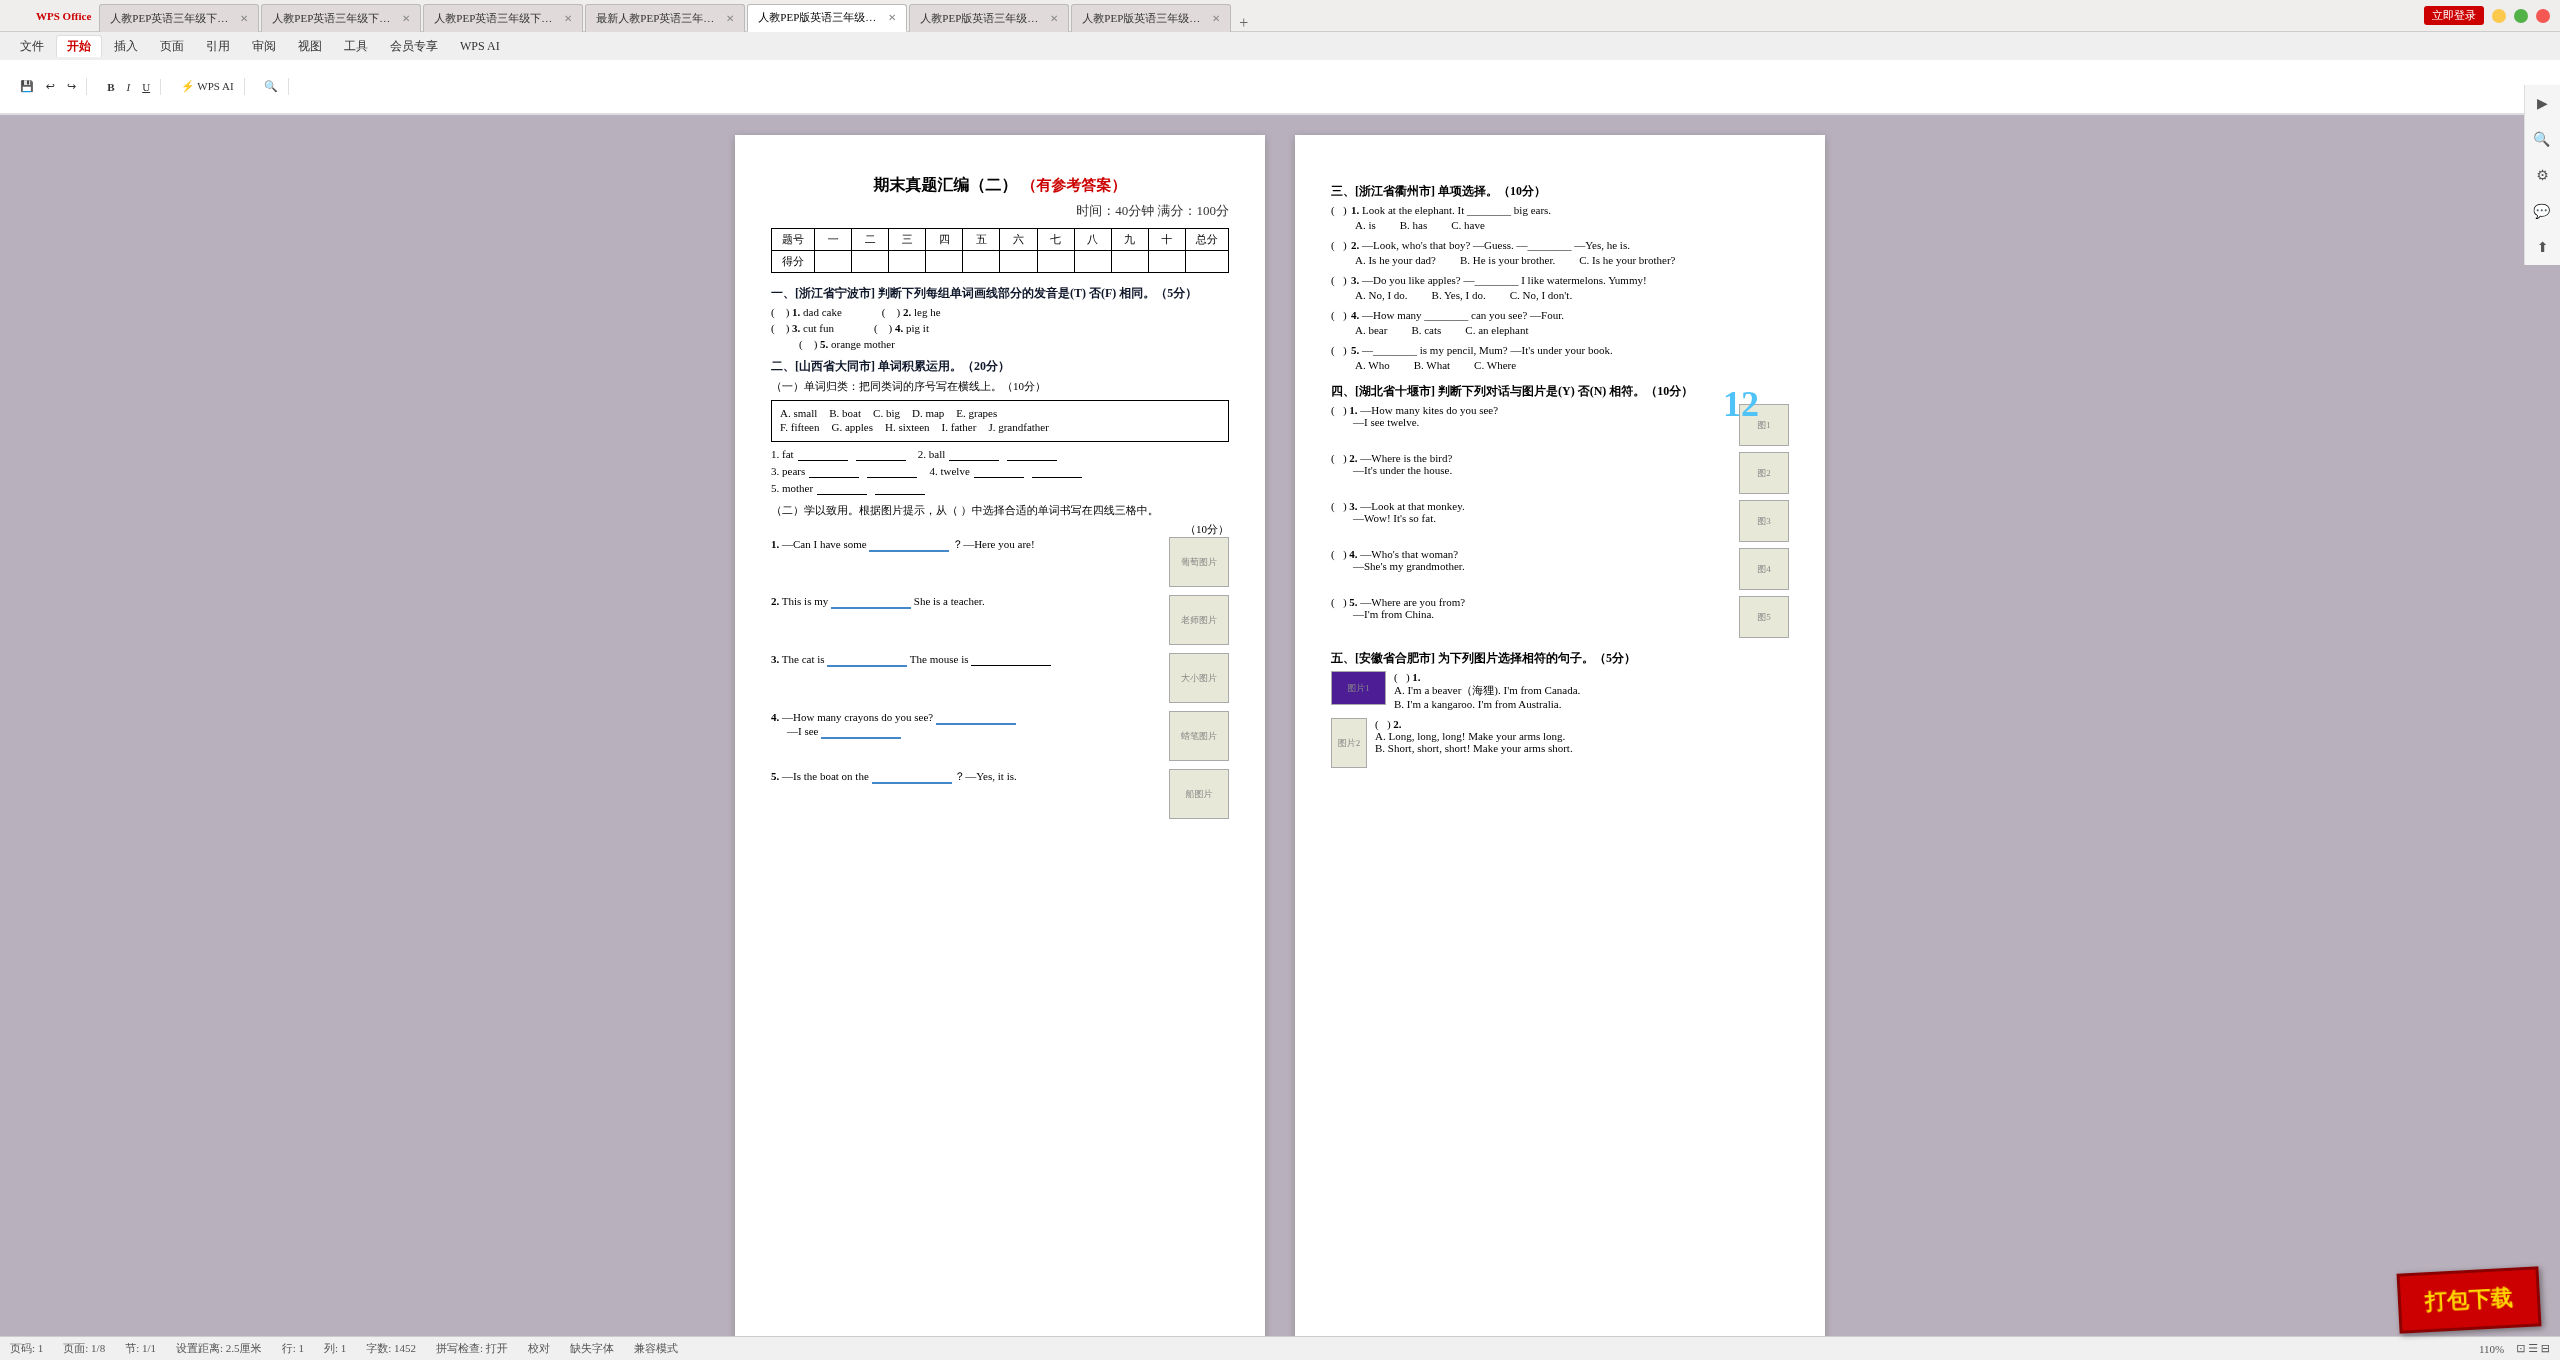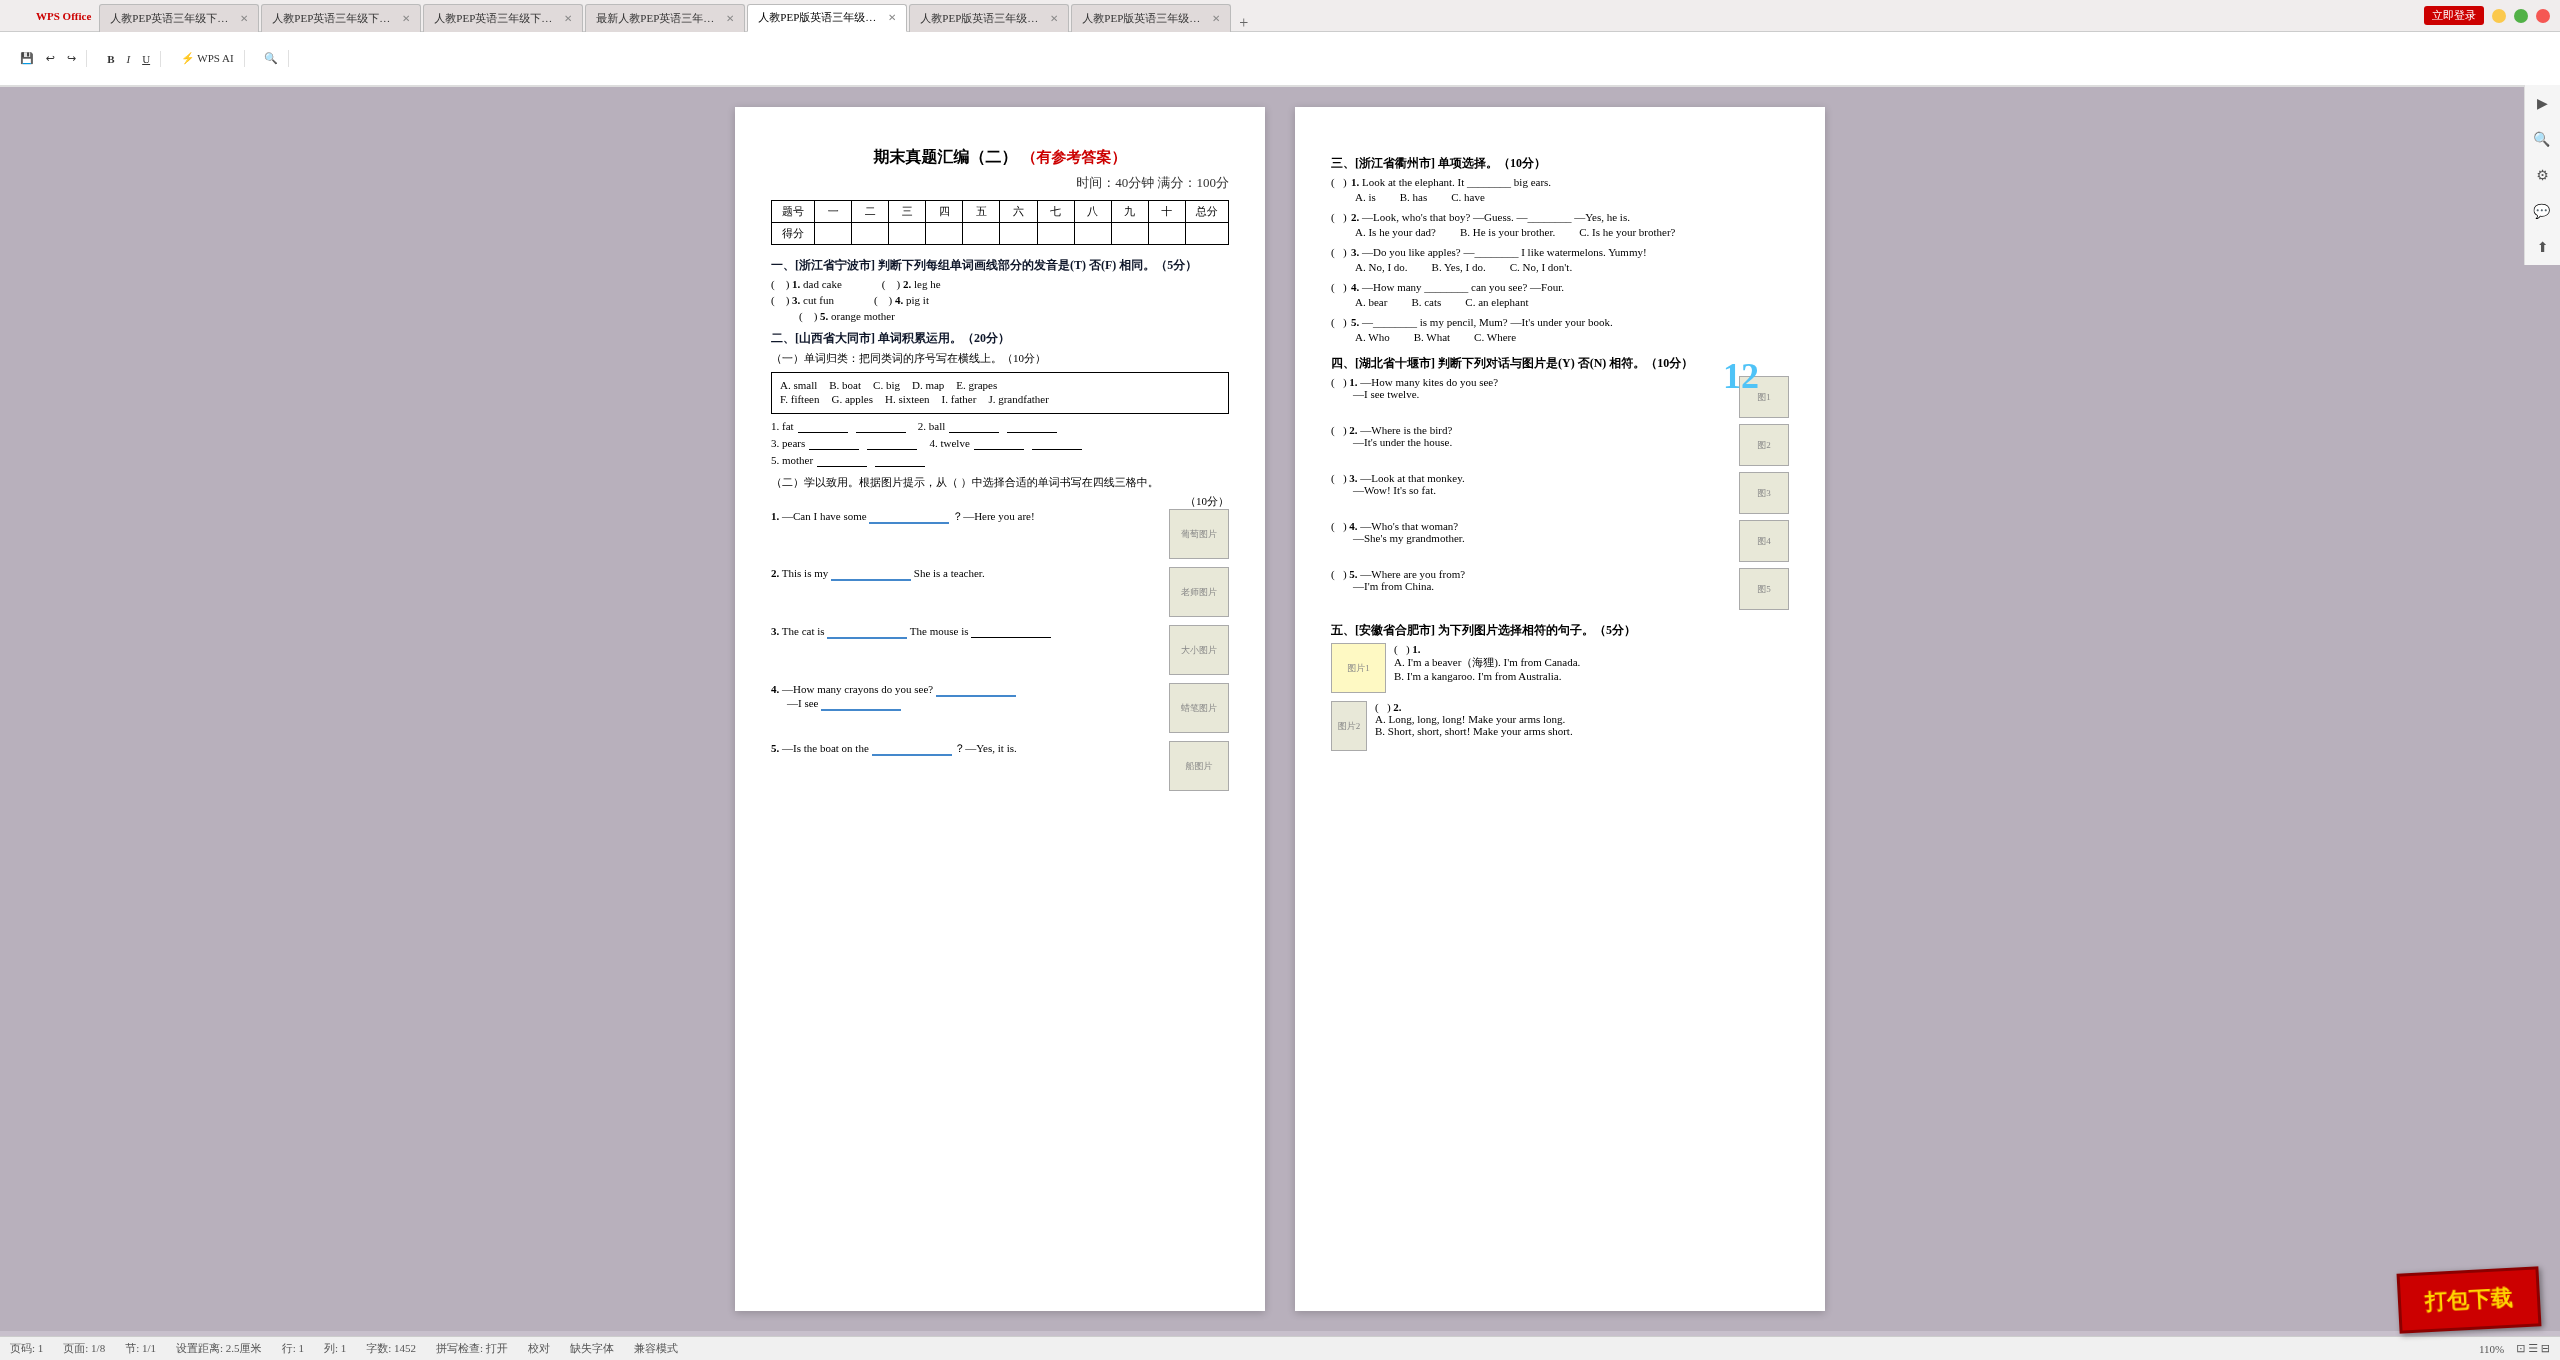--- a/index.html
+++ b/index.html
@@ -361,20 +361,32 @@
     </div>
   <div class="topbar-right">
     <span class="login-btn">立即登录</span>
     <span class="win-btn btn-min"></span>
     <span class="win-btn btn-max"></span>
     <span class="win-btn btn-close"></span>
   </div>
 </div>
 
 <div class="ribbon">
+  <div class="ribbon-tabs" id="ribbon-tabs">
+      <div class="ribbon-tab">文件</div>
+      <div class="ribbon-tab active">开始</div>
+      <div class="ribbon-tab">插入</div>
+      <div class="ribbon-tab">页面</div>
+      <div class="ribbon-tab">引用</div>
+      <div class="ribbon-tab">审阅</div>
+      <div class="ribbon-tab">视图</div>
+      <div class="ribbon-tab">工具</div>
+      <div class="ribbon-tab">会员专享</div>
+      <div class="ribbon-tab">WPS AI</div>
+    </div>
   <div class="ribbon-body">
     <div class="ribbon-group">
       <span class="ribbon-btn">💾</span>
       <span class="ribbon-btn">↩</span>
       <span class="ribbon-btn">↪</span>
     </div>
     <div class="ribbon-group">
       <span class="ribbon-btn"><b>B</b></span>
       <span class="ribbon-btn"><i>I</i></span>
       <span class="ribbon-btn"><u>U</u></span>
@@ -555,21 +567,21 @@
         <div style="margin-bottom: 6px; font-size: 11px;"><span style="float: right; width: 50px; height: 42px; border: 1px solid rgb(170, 170, 170); background: rgb(232, 232, 216); display: inline-flex; align-items: center; justify-content: center; font-size: 9px; color: rgb(136, 136, 136); margin-left: 8px;">图1</span><span>( &nbsp; ) <b>1.</b> —How many kites do you see?<br>&nbsp;&nbsp;&nbsp;&nbsp;&nbsp;&nbsp;&nbsp;&nbsp;—I see twelve.</span><div style="clear:both;"></div></div>
         <div style="margin-bottom: 6px; font-size: 11px;"><span style="float: right; width: 50px; height: 42px; border: 1px solid rgb(170, 170, 170); background: rgb(232, 232, 216); display: inline-flex; align-items: center; justify-content: center; font-size: 9px; color: rgb(136, 136, 136); margin-left: 8px;">图2</span><span>( &nbsp; ) <b>2.</b> —Where is the bird?<br>&nbsp;&nbsp;&nbsp;&nbsp;&nbsp;&nbsp;&nbsp;&nbsp;—It's under the house.</span><div style="clear:both;"></div></div>
         <div style="margin-bottom: 6px; font-size: 11px;"><span style="float: right; width: 50px; height: 42px; border: 1px solid rgb(170, 170, 170); background: rgb(232, 232, 216); display: inline-flex; align-items: center; justify-content: center; font-size: 9px; color: rgb(136, 136, 136); margin-left: 8px;">图3</span><span>( &nbsp; ) <b>3.</b> —Look at that monkey.<br>&nbsp;&nbsp;&nbsp;&nbsp;&nbsp;&nbsp;&nbsp;&nbsp;—Wow! It's so fat.</span><div style="clear:both;"></div></div>
         <div style="margin-bottom: 6px; font-size: 11px;"><span style="float: right; width: 50px; height: 42px; border: 1px solid rgb(170, 170, 170); background: rgb(232, 232, 216); display: inline-flex; align-items: center; justify-content: center; font-size: 9px; color: rgb(136, 136, 136); margin-left: 8px;">图4</span><span>( &nbsp; ) <b>4.</b> —Who's that woman?<br>&nbsp;&nbsp;&nbsp;&nbsp;&nbsp;&nbsp;&nbsp;&nbsp;—She's my grandmother.</span><div style="clear:both;"></div></div>
         <div style="margin-bottom: 6px; font-size: 11px;"><span style="float: right; width: 50px; height: 42px; border: 1px solid rgb(170, 170, 170); background: rgb(232, 232, 216); display: inline-flex; align-items: center; justify-content: center; font-size: 9px; color: rgb(136, 136, 136); margin-left: 8px;">图5</span><span>( &nbsp; ) <b>5.</b> —Where are you from?<br>&nbsp;&nbsp;&nbsp;&nbsp;&nbsp;&nbsp;&nbsp;&nbsp;—I'm from China.</span><div style="clear:both;"></div></div>
       </div>
 
     <div class="section-num" style="margin-top:12px;">五、[安徽省合肥市] 为下列图片选择相符的句子。（5分）</div>
     <div id="section5-items">
         <div style="margin-bottom: 8px; font-size: 11px;">
-          <span style="float: left; width: 55px; height: 50px; border: 1px solid rgb(170, 170, 170); background: #fef9c3; display: inline-flex; align-items: center; justify-content: center; font-size: 9px; color: rgb(136, 136, 136); margin-right: 8px;">图片1</span>
+          <span style="float: left; width: 55px; height: 34px; border: 1px solid rgb(170, 170, 170); background: #4c1d95; display: inline-flex; align-items: center; justify-content: center; font-size: 9px; color: rgb(136, 136, 136); margin-right: 8px;">图片1</span>
           <div style="overflow: hidden;">( &nbsp; ) <b>1.</b><br>A. I'm a beaver（海狸). I'm from Canada.<br>B. I'm a kangaroo. I'm from Australia.</div>
           <div style="clear:both;"></div>
         </div>
         <div style="margin-bottom: 8px; font-size: 11px;">
           <span style="float: left; width: 36px; height: 50px; border: 1px solid rgb(170, 170, 170); background: rgb(232, 232, 216); display: inline-flex; align-items: center; justify-content: center; font-size: 9px; color: rgb(136, 136, 136); margin-right: 8px;">图片2</span>
           <div style="overflow: hidden;">( &nbsp; ) <b>2.</b><br>A. Long, long, long! Make your arms long.<br>B. Short, short, short! Make your arms short.</div>
           <div style="clear:both;"></div>
         </div>
       </div>
   </div>

